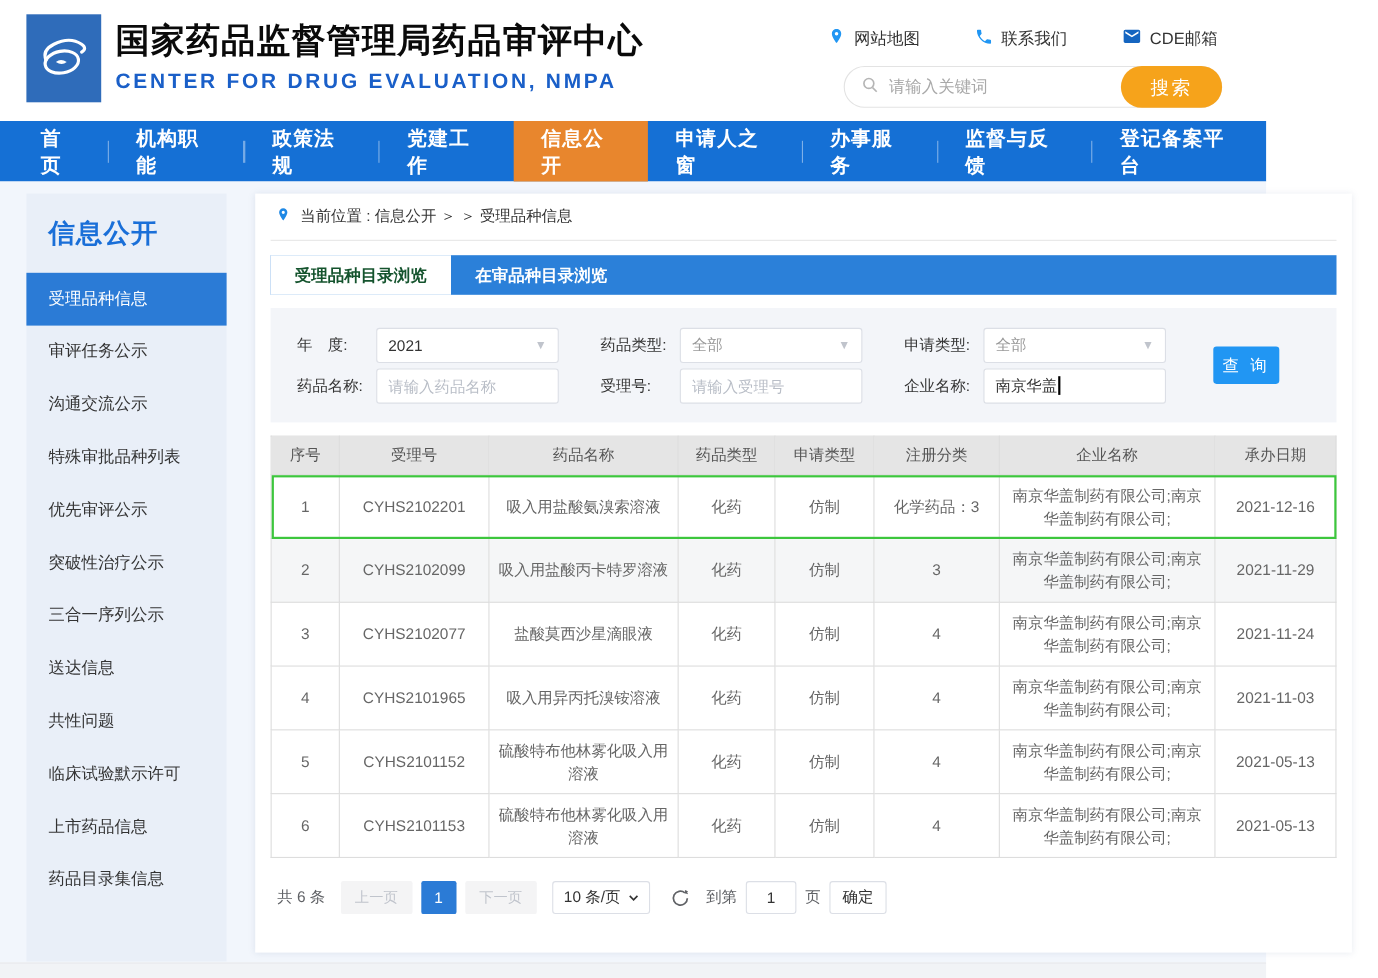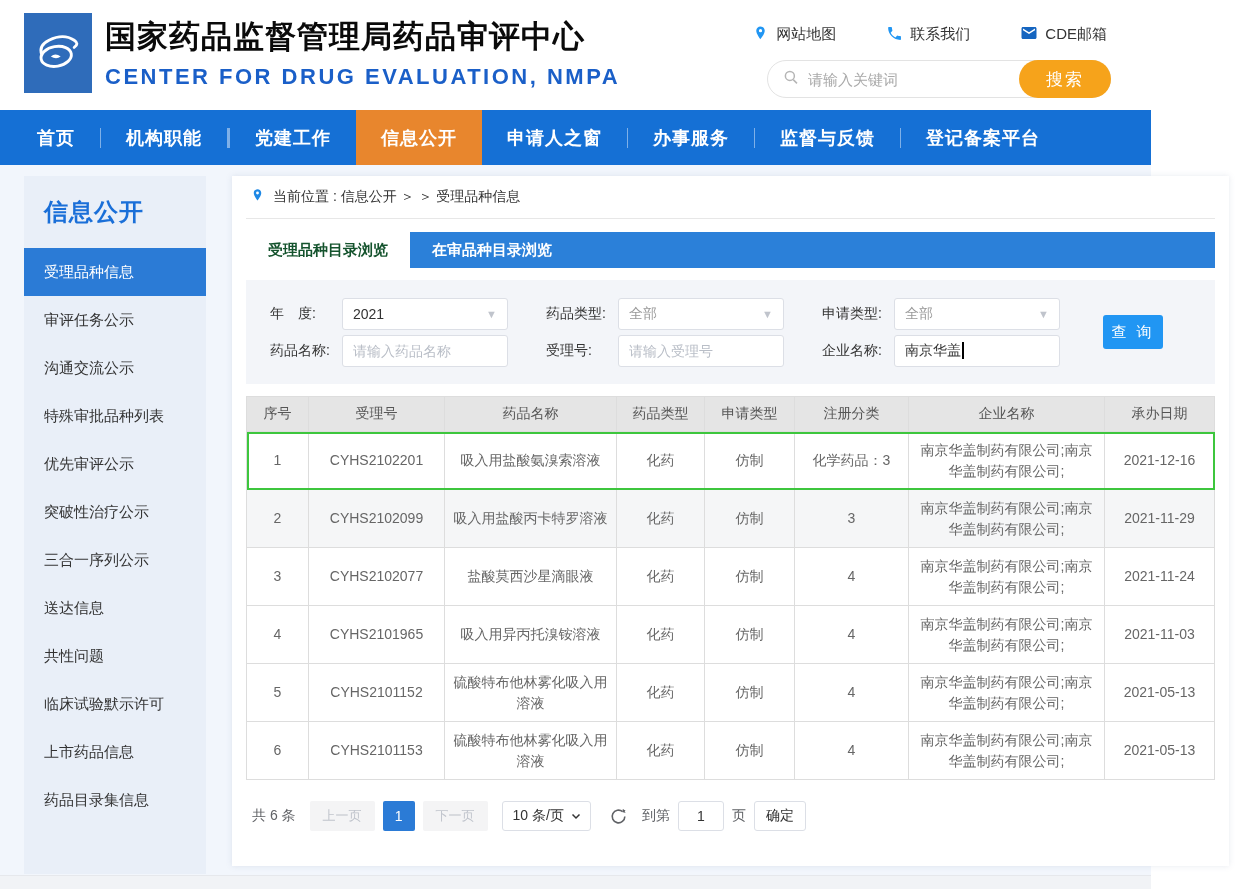--- a/index.html
+++ b/index.html
@@ -5,21 +5,21 @@
   * { margin:0; padding:0; box-sizing:border-box; }
   html,body { width:1253px; height:889px; font-family:"Liberation Sans","DejaVu Sans",sans-serif; background:#fff; overflow:hidden; }
   .page { position:relative; width:1151px; height:889px; background:#fff; }
 
   
   .header { position:relative; height:110px; background:#fff; }
   .brand { position:absolute; left:24px; top:13px; display:flex; gap:13px; align-items:flex-start; }
   .logo { width:68px; height:80px; background:#2F6CBA; display:flex; align-items:center; justify-content:center; }
   .brand-text { padding-top:4px; }
   .brand-title { font-size:31px; font-weight:bold; color:#0a0a0a; letter-spacing:1px; line-height:40px; }
-  .brand-sub { font-size:22px; font-weight:bold; color:#1A5FC8; letter-spacing:2.5px; margin-top:7px; }
+  .brand-sub { font-size:19px; font-weight:bold; color:#1A5FC8; letter-spacing:2.5px; margin-top:7px; }
   .util-links { position:absolute; right:44px; top:24px; display:flex; gap:50px; }
   .util-link { display:flex; align-items:center; gap:7px; font-size:15px; color:#333; cursor:pointer; }
   .search-wrap { position:absolute; right:40px; top:60px; width:344px; height:38px; }
   .search-pill { width:100%; height:100%; border:1px solid #e3e3e3; border-radius:19px; background:#fff; display:flex; align-items:center; padding-left:14px; }
   .search-pill input { border:0; outline:0; flex:1; font-size:15px; color:#333; margin-left:8px; font-family:inherit; background:transparent; }
   .search-pill input::placeholder { color:#a9a9a9; }
   .search-btn { position:absolute; right:0; top:0; width:92px; height:38px; border:0; border-radius:19px; background:#F6A31B; color:#fff; font-size:17px; cursor:pointer; font-family:inherit; letter-spacing:2px; }
 
   
   .nav { height:55px; background:#1570D5; display:flex; align-items:stretch; padding-left:12px; }
@@ -136,20 +136,21 @@
       <button class="search-btn">搜索</button>
     </div>
   </div>
 
   <div class="nav">
     <div class="nav-item">首页</div>
     <div class="nav-sep"></div>
     <div class="nav-item">机构职能</div>
     <div class="nav-sep"></div>
     <div class="nav-sep"></div>
+    <div class="nav-item">政策法规</div>
     <div class="nav-sep"></div>
     <div class="nav-item">党建工作</div>
     <div class="nav-item active">信息公开</div>
     <div class="nav-item">申请人之窗</div>
     <div class="nav-sep"></div>
     <div class="nav-item">办事服务</div>
     <div class="nav-sep"></div>
     <div class="nav-item">监督与反馈</div>
     <div class="nav-sep"></div>
     <div class="nav-item">登记备案平台</div>

